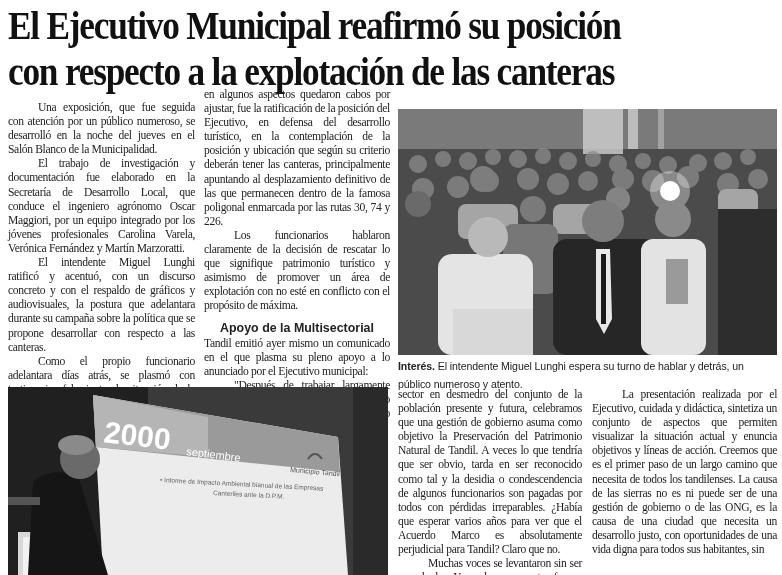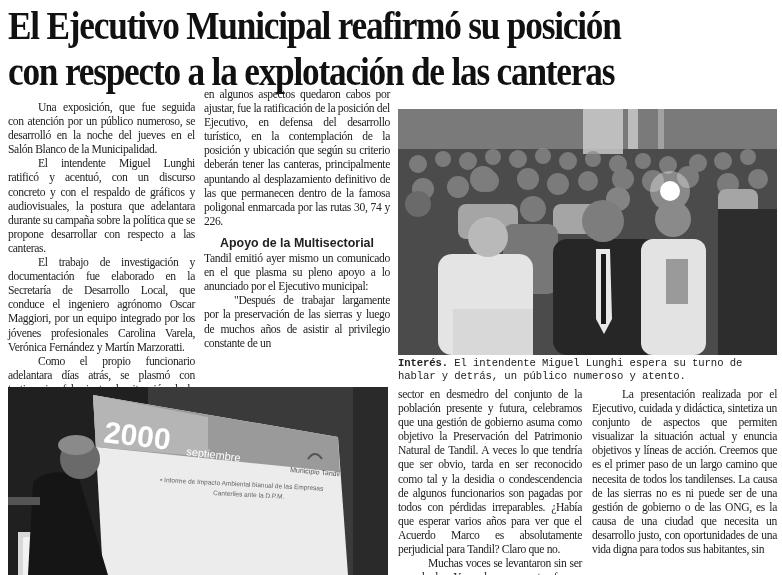--- a/index.html
+++ b/index.html
@@ -25,43 +25,44 @@
     font-family: "Liberation Sans", sans-serif; font-weight: bold; font-size: 13.5px;
     text-align: center; margin: 7px 0 2px 0; letter-spacing: 0;
     transform: scaleX(0.92);
   }
   .photo { position: absolute; overflow: hidden; background: #3a3a3a; }
   #photo-audience { left: 398px; top: 109px; width: 379px; height: 246px;
     background: linear-gradient(180deg,#6d6d6d 0%,#5a5a5a 20%,#444 45%,#2f2f2f 100%); }
   #photo-speaker { left: 8px; top: 387px; width: 380px; height: 188px; background: #1e1e1e; }
   .caption {
     position: absolute; left: 398px; top: 357px; width: 380px;
-    font-family: Liberation Mono, monospace; font-size: 10.6px; line-height: 13px; color: #222; letter-spacing: -0.1px;
+    font-family: Liberation Sans, sans-serif; font-size: 10.6px; line-height: 18px; color: #222; letter-spacing: -0.1px;
   }
   .caption b { font-weight: bold; }
   svg { display: block; }
 </style>
 </head>
 <body>
 
 <div class="headline">
   <div>El Ejecutivo Municipal reafirmó su posición</div>
   <div>con respecto a la explotación de las canteras</div>
 </div>
 
 <div class="col" id="col1">
   <p>Una exposición, que fue seguida con atención por un público numeroso, se desarrolló en la noche del jueves en el Salón Blanco de la Municipalidad.</p>
+  <p>El trabajo de investigación y documentación fue elaborado en la Secretaría de Desarrollo Local, que conduce el ingeniero agrónomo Oscar Maggiori, por un equipo integrado por los jóvenes profesionales Carolina Varela, Verónica Fernández y Martín Marzoratti.</p>
   <p>El intendente Miguel Lunghi ratificó y acentuó, con un discurso concreto y con el respaldo de gráficos y audiovisuales, la postura que adelantara durante su campaña sobre la política que se propone desarrollar con respecto a las canteras.</p>
-  <p>El trabajo de investigación y documentación fue elaborado en la Secretaría de Desarrollo Local, que conduce el ingeniero agrónomo Oscar Maggiori, por un equipo integrado por los jóvenes profesionales Carolina Varela, Verónica Fernández y Martín Marzoratti.</p>
   <p>Como el propio funcionario adelantara días atrás, se plasmó con testimonios fehacientes la situación de la Municipalidad con respecto a la explotación canteril, informándose de qué modo se estaban incumpliendo acuerdos con el estado municipal por parte de las empresas mineras.</p>
   <p>Lo que mayor impacto causó, aunque</p>
 </div>
 
 <div class="col" id="col2">
   <p class="noindent">en algunos aspectos quedaron cabos por ajustar, fue la ratificación de la posición del Ejecutivo, en defensa del desarrollo turístico, en la contemplación de la posición y ubicación que según su criterio deberán tener las canteras, principalmente apuntando al desplazamiento definitivo de las que permanecen dentro de la famosa poligonal enmarcada por las rutas 30, 74 y 226.</p>
+  <p>Los funcionarios hablaron claramente de la decisión de rescatar lo que signifique patrimonio turístico y asimismo de promover un área de explotación con no esté en conflicto con el propósito de máxima.</p>
   <div class="subhead">Apoyo de la Multisectorial</div>
   <p class="noindent">Tandil emitió ayer mismo un comunicado en el que plasma su pleno apoyo a lo anunciado por el Ejecutivo municipal:</p>
   <p>"Después de trabajar largamente por la preservación de las sierras y luego de muchos años de asistir al privilegio constante de un</p>
 </div>
 
 <div class="photo" id="photo-audience">
   <svg width="379" height="246" viewBox="0 0 379 246">
     <rect x="0" y="0" width="379" height="246" fill="#4b4b4b"></rect>
     <rect x="0" y="0" width="379" height="40" fill="#7a7a7a"></rect>
     <rect x="185" y="0" width="40" height="45" fill="#cfcfcf" opacity="0.8"></rect>

